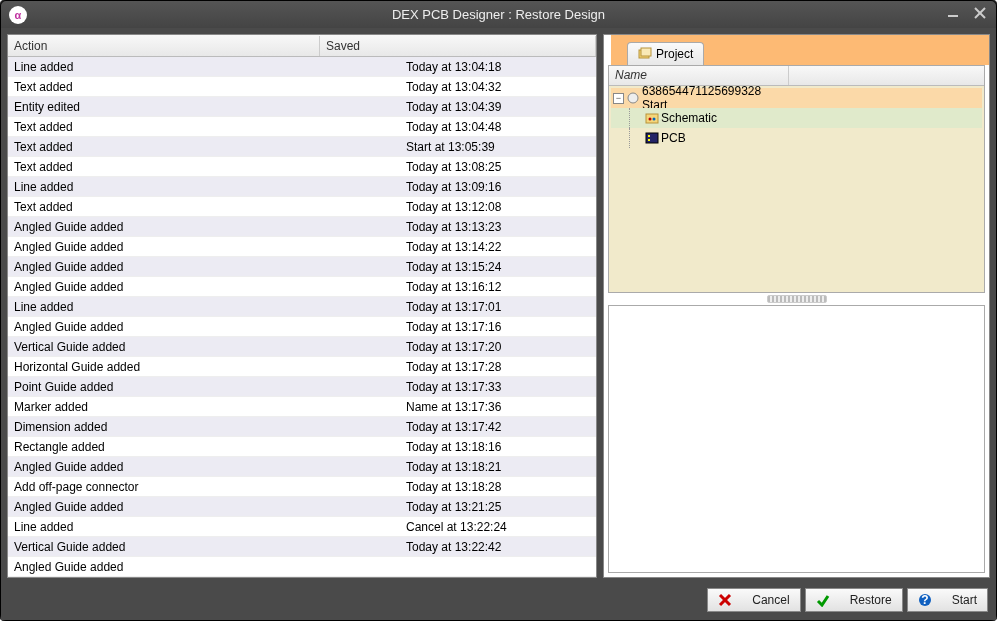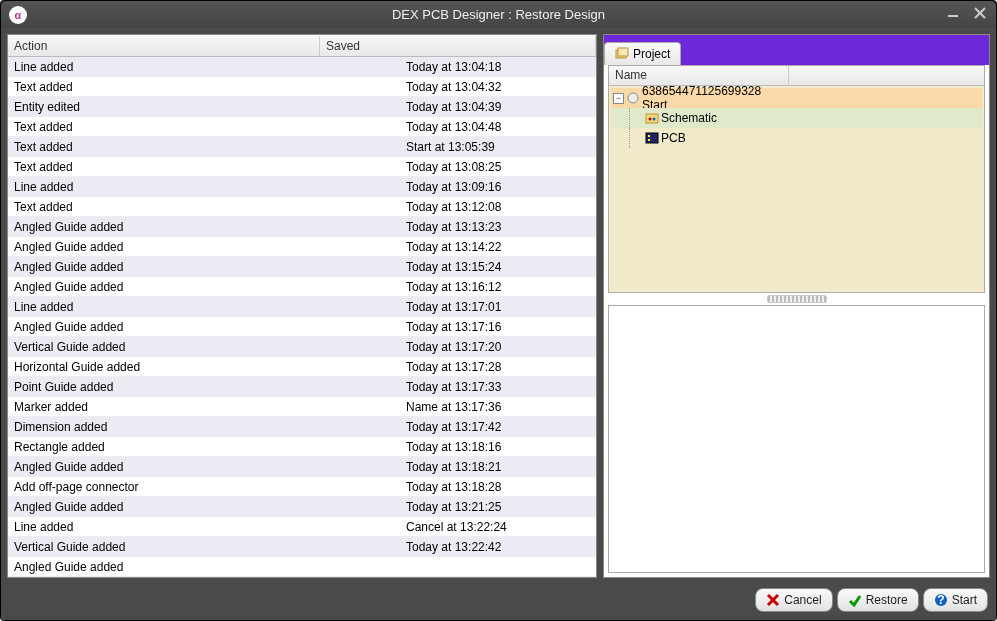--- a/index.html
+++ b/index.html
@@ -50,25 +50,25 @@
   .row .cell.action { width:392px;}
   .row .cell.saved { flex:1;}
 
   
   .tbl-body::-webkit-scrollbar { width: 16px; }
   .tbl-body::-webkit-scrollbar-track { background:#eee; }
   .tbl-body::-webkit-scrollbar-thumb { background:#bbb; border:1px solid #999;}
 
   
   .right-inner { flex:1; display:flex; flex-direction:column;}
-  .tabbar { height:30px; display:flex; align-items:flex-end; padding:4px 4px 0 0; background:#6d28d9;}
+  .tabbar { height:30px; display:flex; align-items:flex-end; padding:4px 4px 0 16px; background:#fdba74;margin-left:7px;}
   .tab { border:1px solid #aaa; border-bottom:none; border-top-left-radius:4px; border-top-right-radius:4px; padding:4px 10px; background:linear-gradient(#fafafa,#e8e8e8); display:flex; align-items:center; gap:4px;}
   .tab .ico { width:14px; height:14px; }
   .tree-container { border:1px solid #aaa; margin:0 4px; height:228px; background:#f1eacb; display:flex; flex-direction:column;}
-  .tree-head { display:flex; background:linear-gradient(#f8f8f8,#e8e8e8); border-bottom:1px solid #bbb; height:20px;}
+  .tree-head { display:flex; background:linear-gradient(#f8f8f8,#e8e8e8); border-bottom:1px solid #bbb; height:20px;font-style:italic;}
   .tree-head .tcol { padding:2px 6px; border-right:1px solid #ccc; color:#333;}
   .tcol-name { width:180px;}
   .tcol-desc { flex:1;}
   .tree-body { flex:1; padding:2px; }
   .tree-row { display:flex; width:100%; }
   .tree-namecell { width:178px; display:flex; align-items:center; height:20px; gap:2px; padding-left:2px;}
   .tree-desccell { flex:1; height:20px;}
   .tree-row.sel .tree-namecell{ background:#fbd9a8;}
   .tree-row.sel .tree-desccell{ background:#fbd9a8;}
   .tree-row.r2 .tree-namecell{ background:#e0eacb;}
@@ -76,21 +76,21 @@
   .tree-row.r3 .tree-namecell{ background:#f1eacb;}
   .tree-row.r3 .tree-desccell{ background:#f1eacb;}
   .expander { width:11px; height:11px; border:1px solid #888; background:#fff; display:inline-flex; align-items:center; justify-content:center; font-size:9px; line-height:1; cursor:pointer; color:#555;}
   .indent { display:inline-block;}
   .node-icon { width:14px; height:14px; display:inline-flex; align-items:center; justify-content:center;}
   .grip { height:8px; margin:2px 4px; background:repeating-linear-gradient(90deg,#bbb,#bbb 2px,#eee 2px,#eee 4px); border:1px solid #ccc; border-radius:2px; cursor:ns-resize; width:60px; align-self:center;}
   .right-bottom { border:1px solid #aaa; margin:0 4px 4px 4px; flex:1; background:#fff;}
 
   
   .footer { background:#4a4a4a; padding:4px 8px 8px; display:flex; justify-content:flex-end; gap:4px;}
-  .btn { background:linear-gradient(#fafafa,#e2e2e2); border:1px solid #888; border-radius:8px; padding:4px 10px; display:flex; align-items:center; gap:4px; cursor:pointer; color:#222;}
+  .btn { background:linear-gradient(#fafafa,#e2e2e2); border:1px solid #888; border-radius:0; padding:4px 10px; display:flex; align-items:center; gap:20px; cursor:pointer; color:#222;}
   .btn .bico { width:14px; height:14px; }
 
   svg { display:block;}
 </style>
 </head>
 <body>
 
 <div class="window">
   <div class="titlebar">
     <div class="app-icon">

